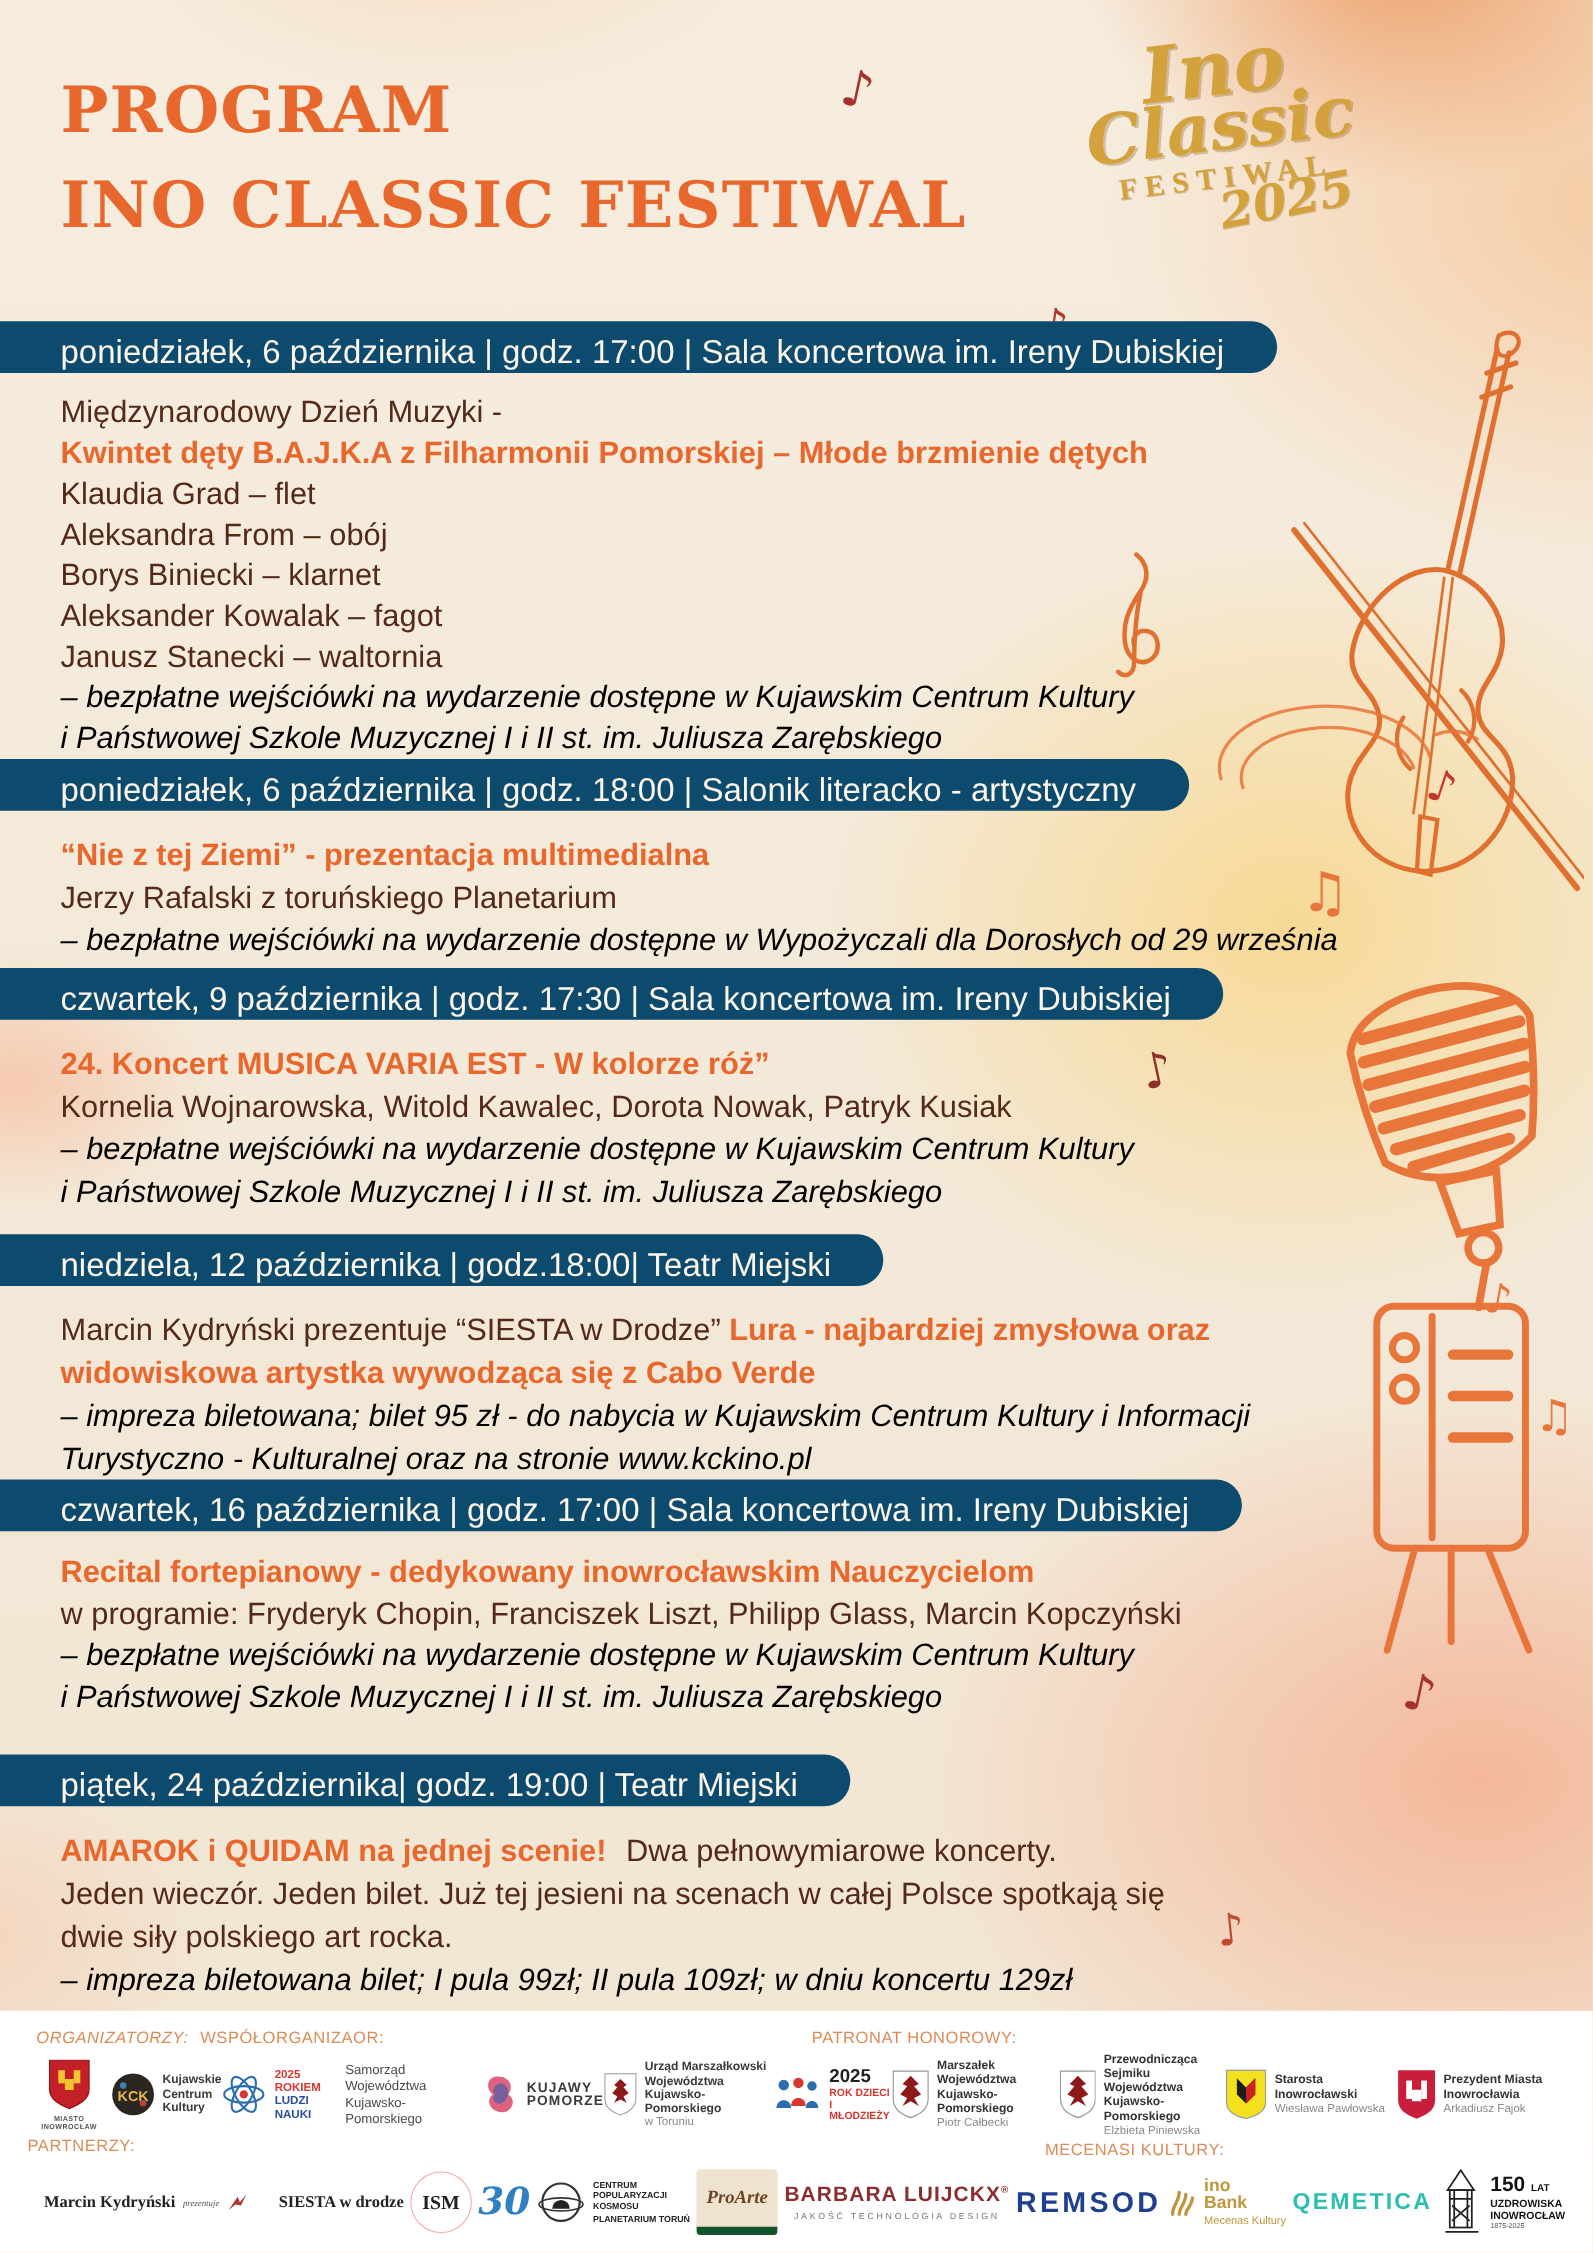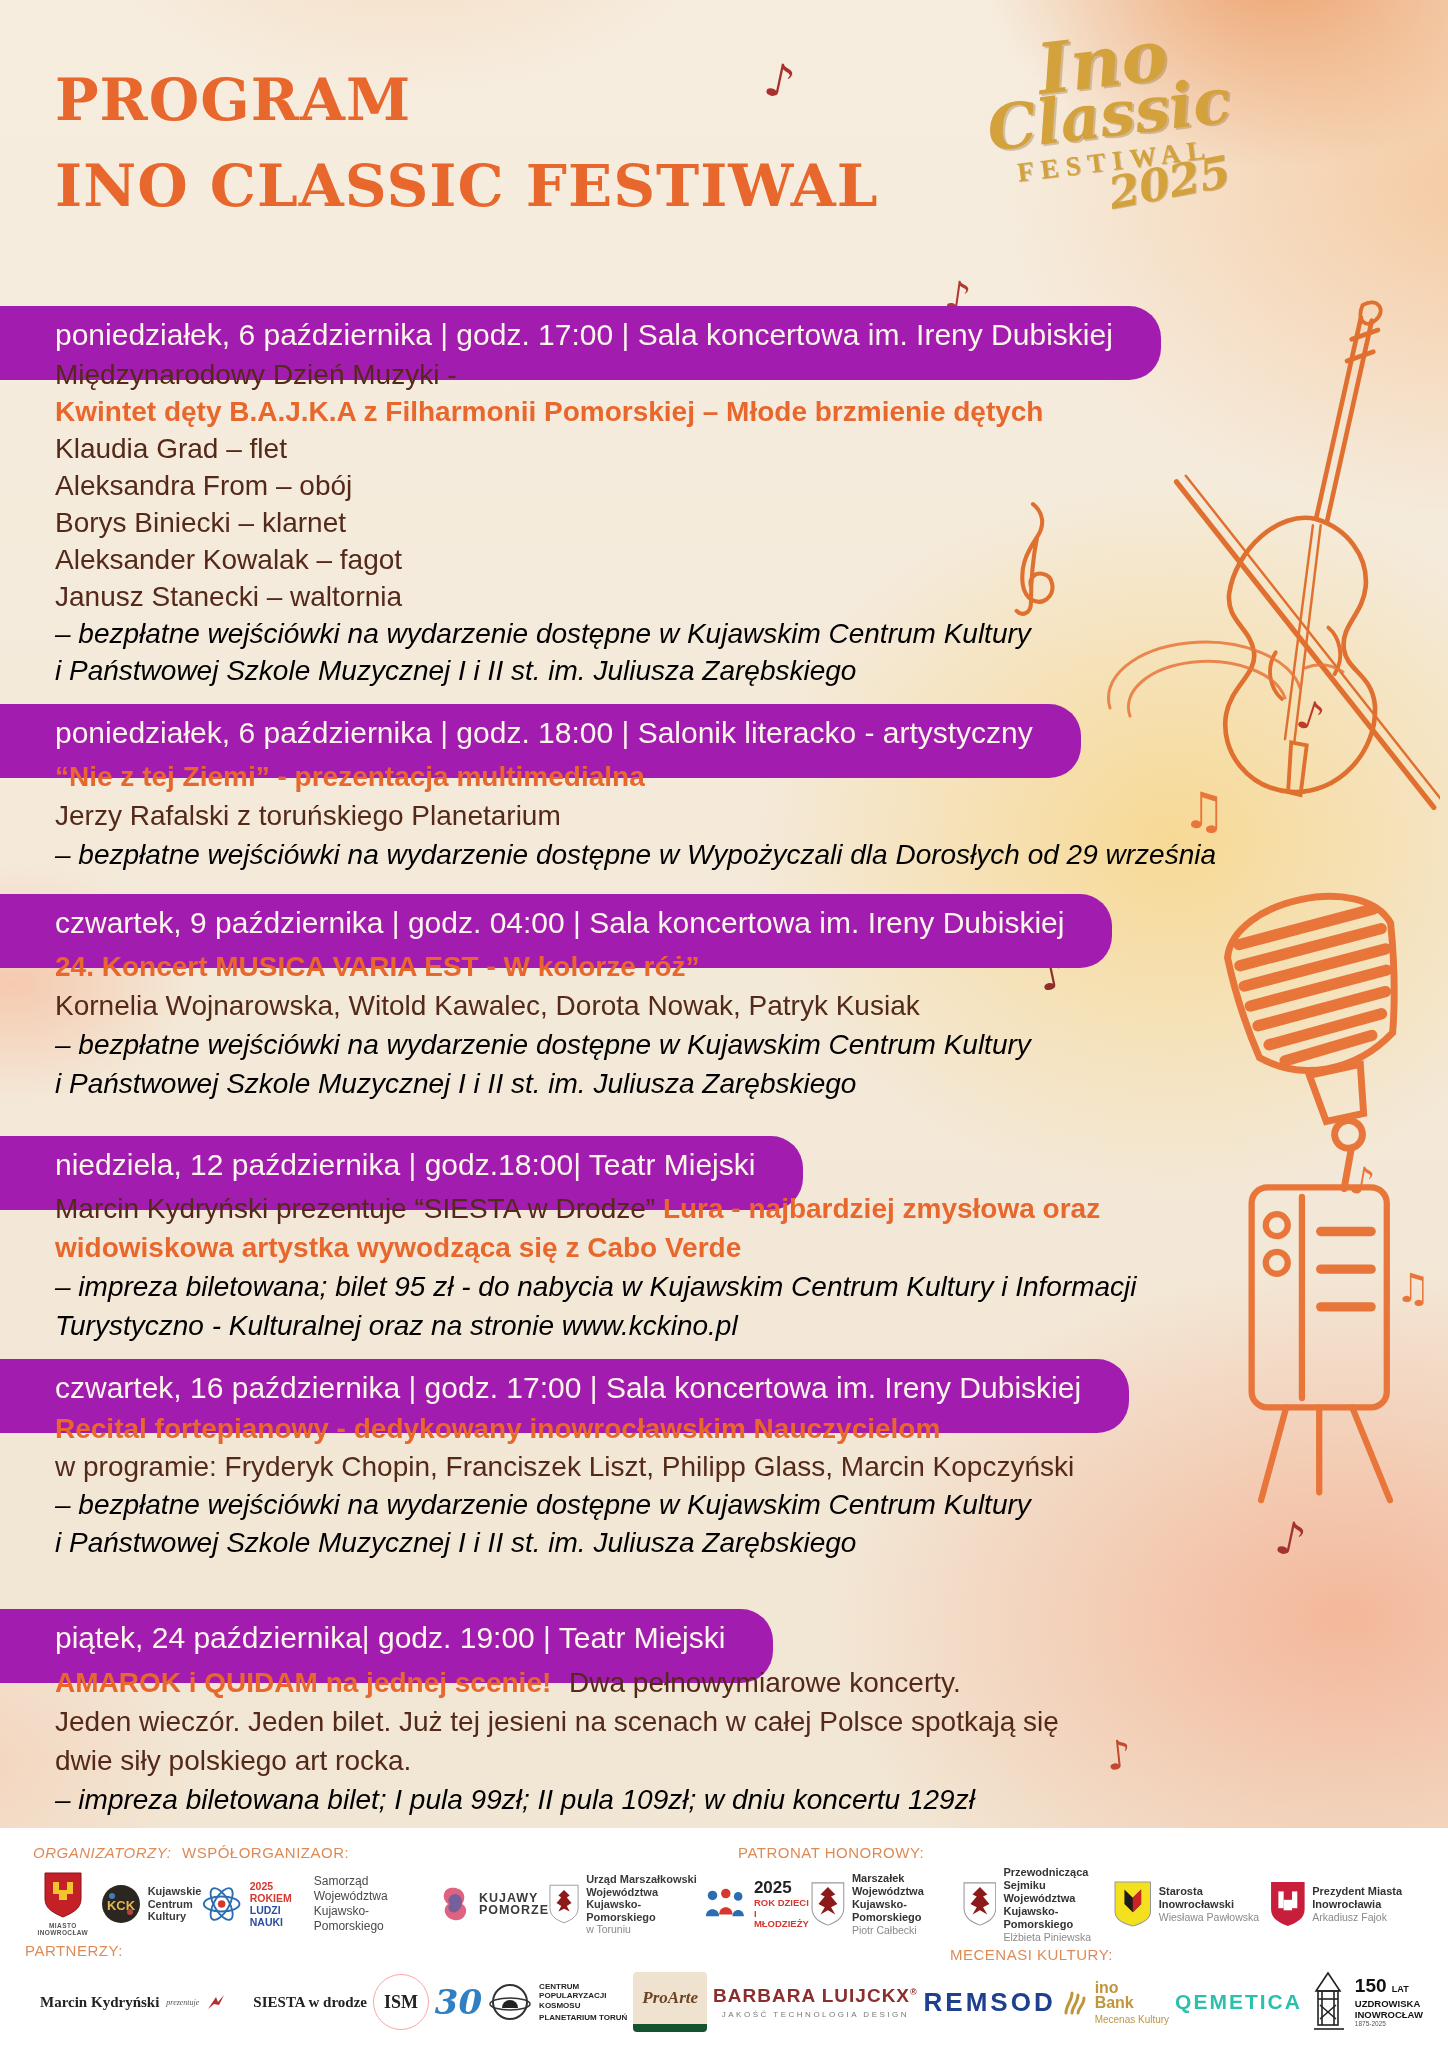--- a/index.html
+++ b/index.html
@@ -20,23 +20,23 @@
   .logo{position:absolute;left:930px;top:30px;width:360px;text-align:center;
       transform:rotate(-7deg);color:#D4A23C;}
   .logo-l1{font:italic 700 70px "DejaVu Serif",serif;line-height:64px;
       text-shadow:2px 2px 0 rgba(125,85,25,.3);}
   .logo-l2{font:italic 700 62px "DejaVu Serif",serif;line-height:54px;margin-top:-6px;
       text-shadow:2px 2px 0 rgba(125,85,25,.3);}
   .logo-l3{font:700 27px "Liberation Serif",serif;letter-spacing:7px;margin-top:4px;
       text-shadow:1px 1px 0 rgba(125,85,25,.3);}
   .logo-l4{font:italic 700 44px "DejaVu Serif",serif;margin-top:-10px;
       transform:rotate(-4deg) translateX(52px);text-shadow:1px 1px 0 rgba(125,85,25,.3);}
-  .banner{position:absolute;left:0;height:74px;line-height:58px;background:#a21caf;
+  .banner{position:absolute;left:0;height:47px;line-height:58px;background:#0c4a6e;
       color:#FCF5EA;font-size:30px;padding:0 48px 0 55px;white-space:nowrap;
-      border-radius:0 32px 32px 0;display:inline-block;z-index:4;margin-top:14px;}
+      border-radius:0 32px 32px 0;display:inline-block;z-index:4;}
   .event{position:absolute;left:0;right:40px;padding-left:55px;font-size:28px;z-index:4;}
   .t-dark{color:#54291A;}
   .t-orange{color:#E8672C;font-weight:700;}
   .t-italic{font-style:italic;color:#000000;}
   .note{position:absolute;font-family:"DejaVu Sans",sans-serif;z-index:2;line-height:1;}
   .sketch{position:absolute;z-index:1;}
   
   .footer{position:absolute;left:0;right:0;top:1828px;height:220px;background:#fff;z-index:6;}
   .f-label{position:absolute;font-size:15px;color:#DE8A55;letter-spacing:.5px;}
   .f-row{position:absolute;display:flex;align-items:center;}
@@ -167,21 +167,21 @@
   <div class="t-italic">i Państwowej Szkole Muzycznej I i II st. im. Juliusza Zarębskiego</div>
 </div>
 
 <div class="banner" style="top:690px;"><span>poniedziałek, 6 października | godz. 18:00 | Salonik literacko - artystyczny</span></div>
 <div class="event" style="top:757px;line-height:39px;">
   <div class="t-orange">“Nie z tej Ziemi” - prezentacja multimedialna</div>
   <div class="t-dark">Jerzy Rafalski z toruńskiego Planetarium</div>
   <div class="t-italic">– bezpłatne wejściówki na wydarzenie dostępne w Wypożyczali dla Dorosłych od 29 września</div>
 </div>
 
-<div class="banner" style="top:880px;"><span>czwartek, 9 października | godz. 04:00 | Sala koncertowa im. Ireny Dubiskiej</span></div>
+<div class="banner" style="top:880px;"><span>czwartek, 9 października | godz. 17:30 | Sala koncertowa im. Ireny Dubiskiej</span></div>
 <div class="event" style="top:947px;line-height:39px;">
   <div class="t-orange">24. Koncert MUSICA VARIA EST - W kolorze róż”</div>
   <div class="t-dark">Kornelia Wojnarowska, Witold Kawalec, Dorota Nowak, Patryk Kusiak</div>
   <div class="t-italic">– bezpłatne wejściówki na wydarzenie dostępne w Kujawskim Centrum Kultury</div>
   <div class="t-italic">i Państwowej Szkole Muzycznej I i II st. im. Juliusza Zarębskiego</div>
 </div>
 
 <div class="banner" style="top:1122px;"><span>niedziela, 12 października | godz.18:00| Teatr Miejski</span></div>
 <div class="event" style="top:1189px;line-height:39px;">
   <div style="width:1075px;">

